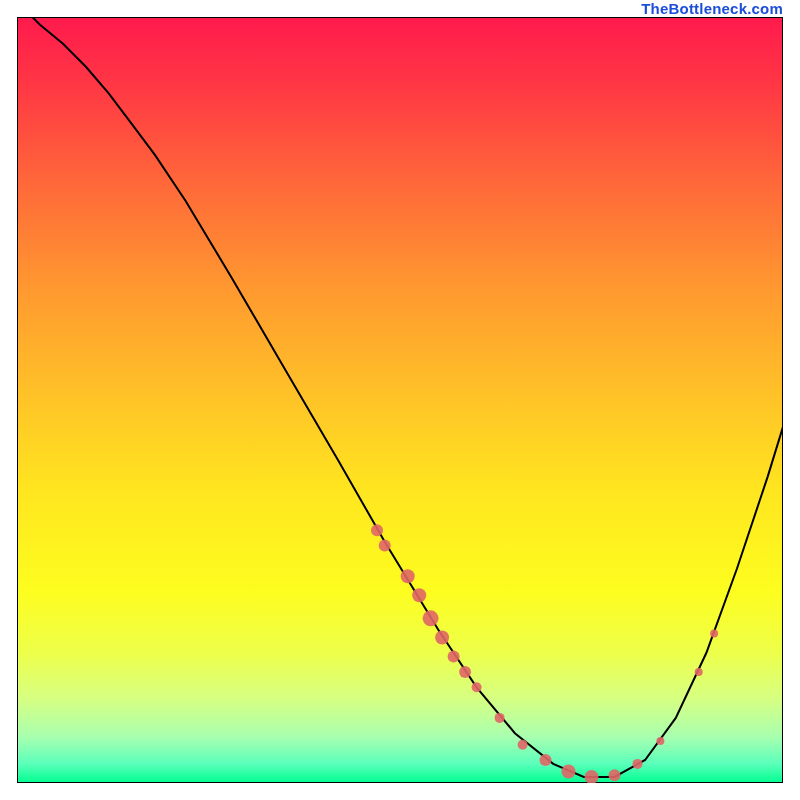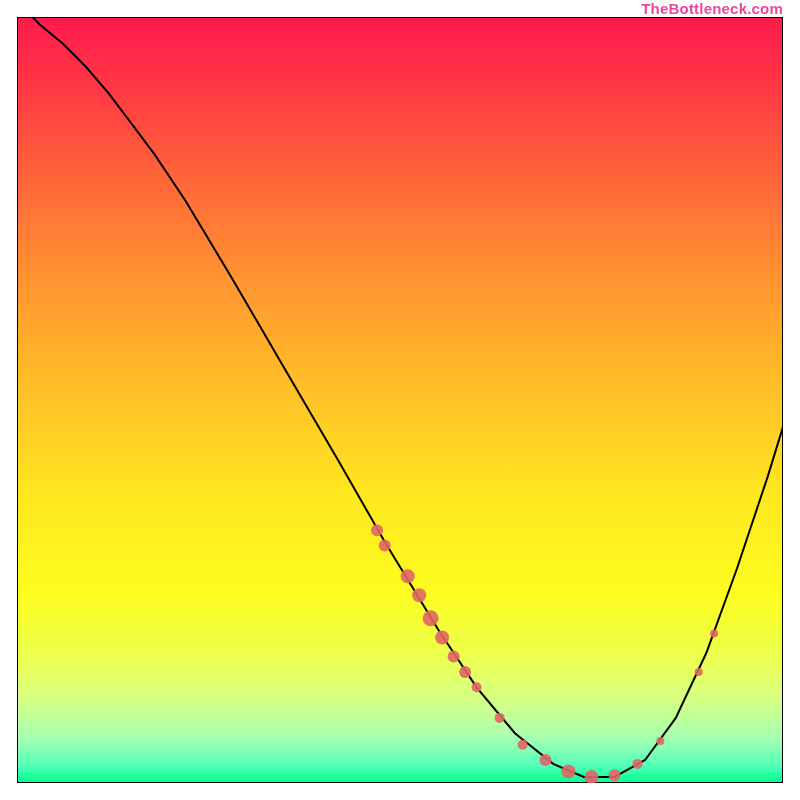--- a/index.html
+++ b/index.html
@@ -53,21 +53,21 @@
     width: 766px;
     height: 766px;
     pointer-events: none;
   }
   .watermark {
     position: absolute;
     top: 0px;
     right: 17px;
     font-size: 15px;
     font-weight: bold;
-    color: #ec4899;
+    color: #1d4ed8;
     letter-spacing: 0.2px;
   }
 </style>
 </head>
 <body>
 
 <div class="chart-container">
   <div class="gradient-bg"></div>
   <div class="plot-frame"></div>
   <svg class="curve-svg" viewBox="0 0 766 766" preserveAspectRatio="none">

